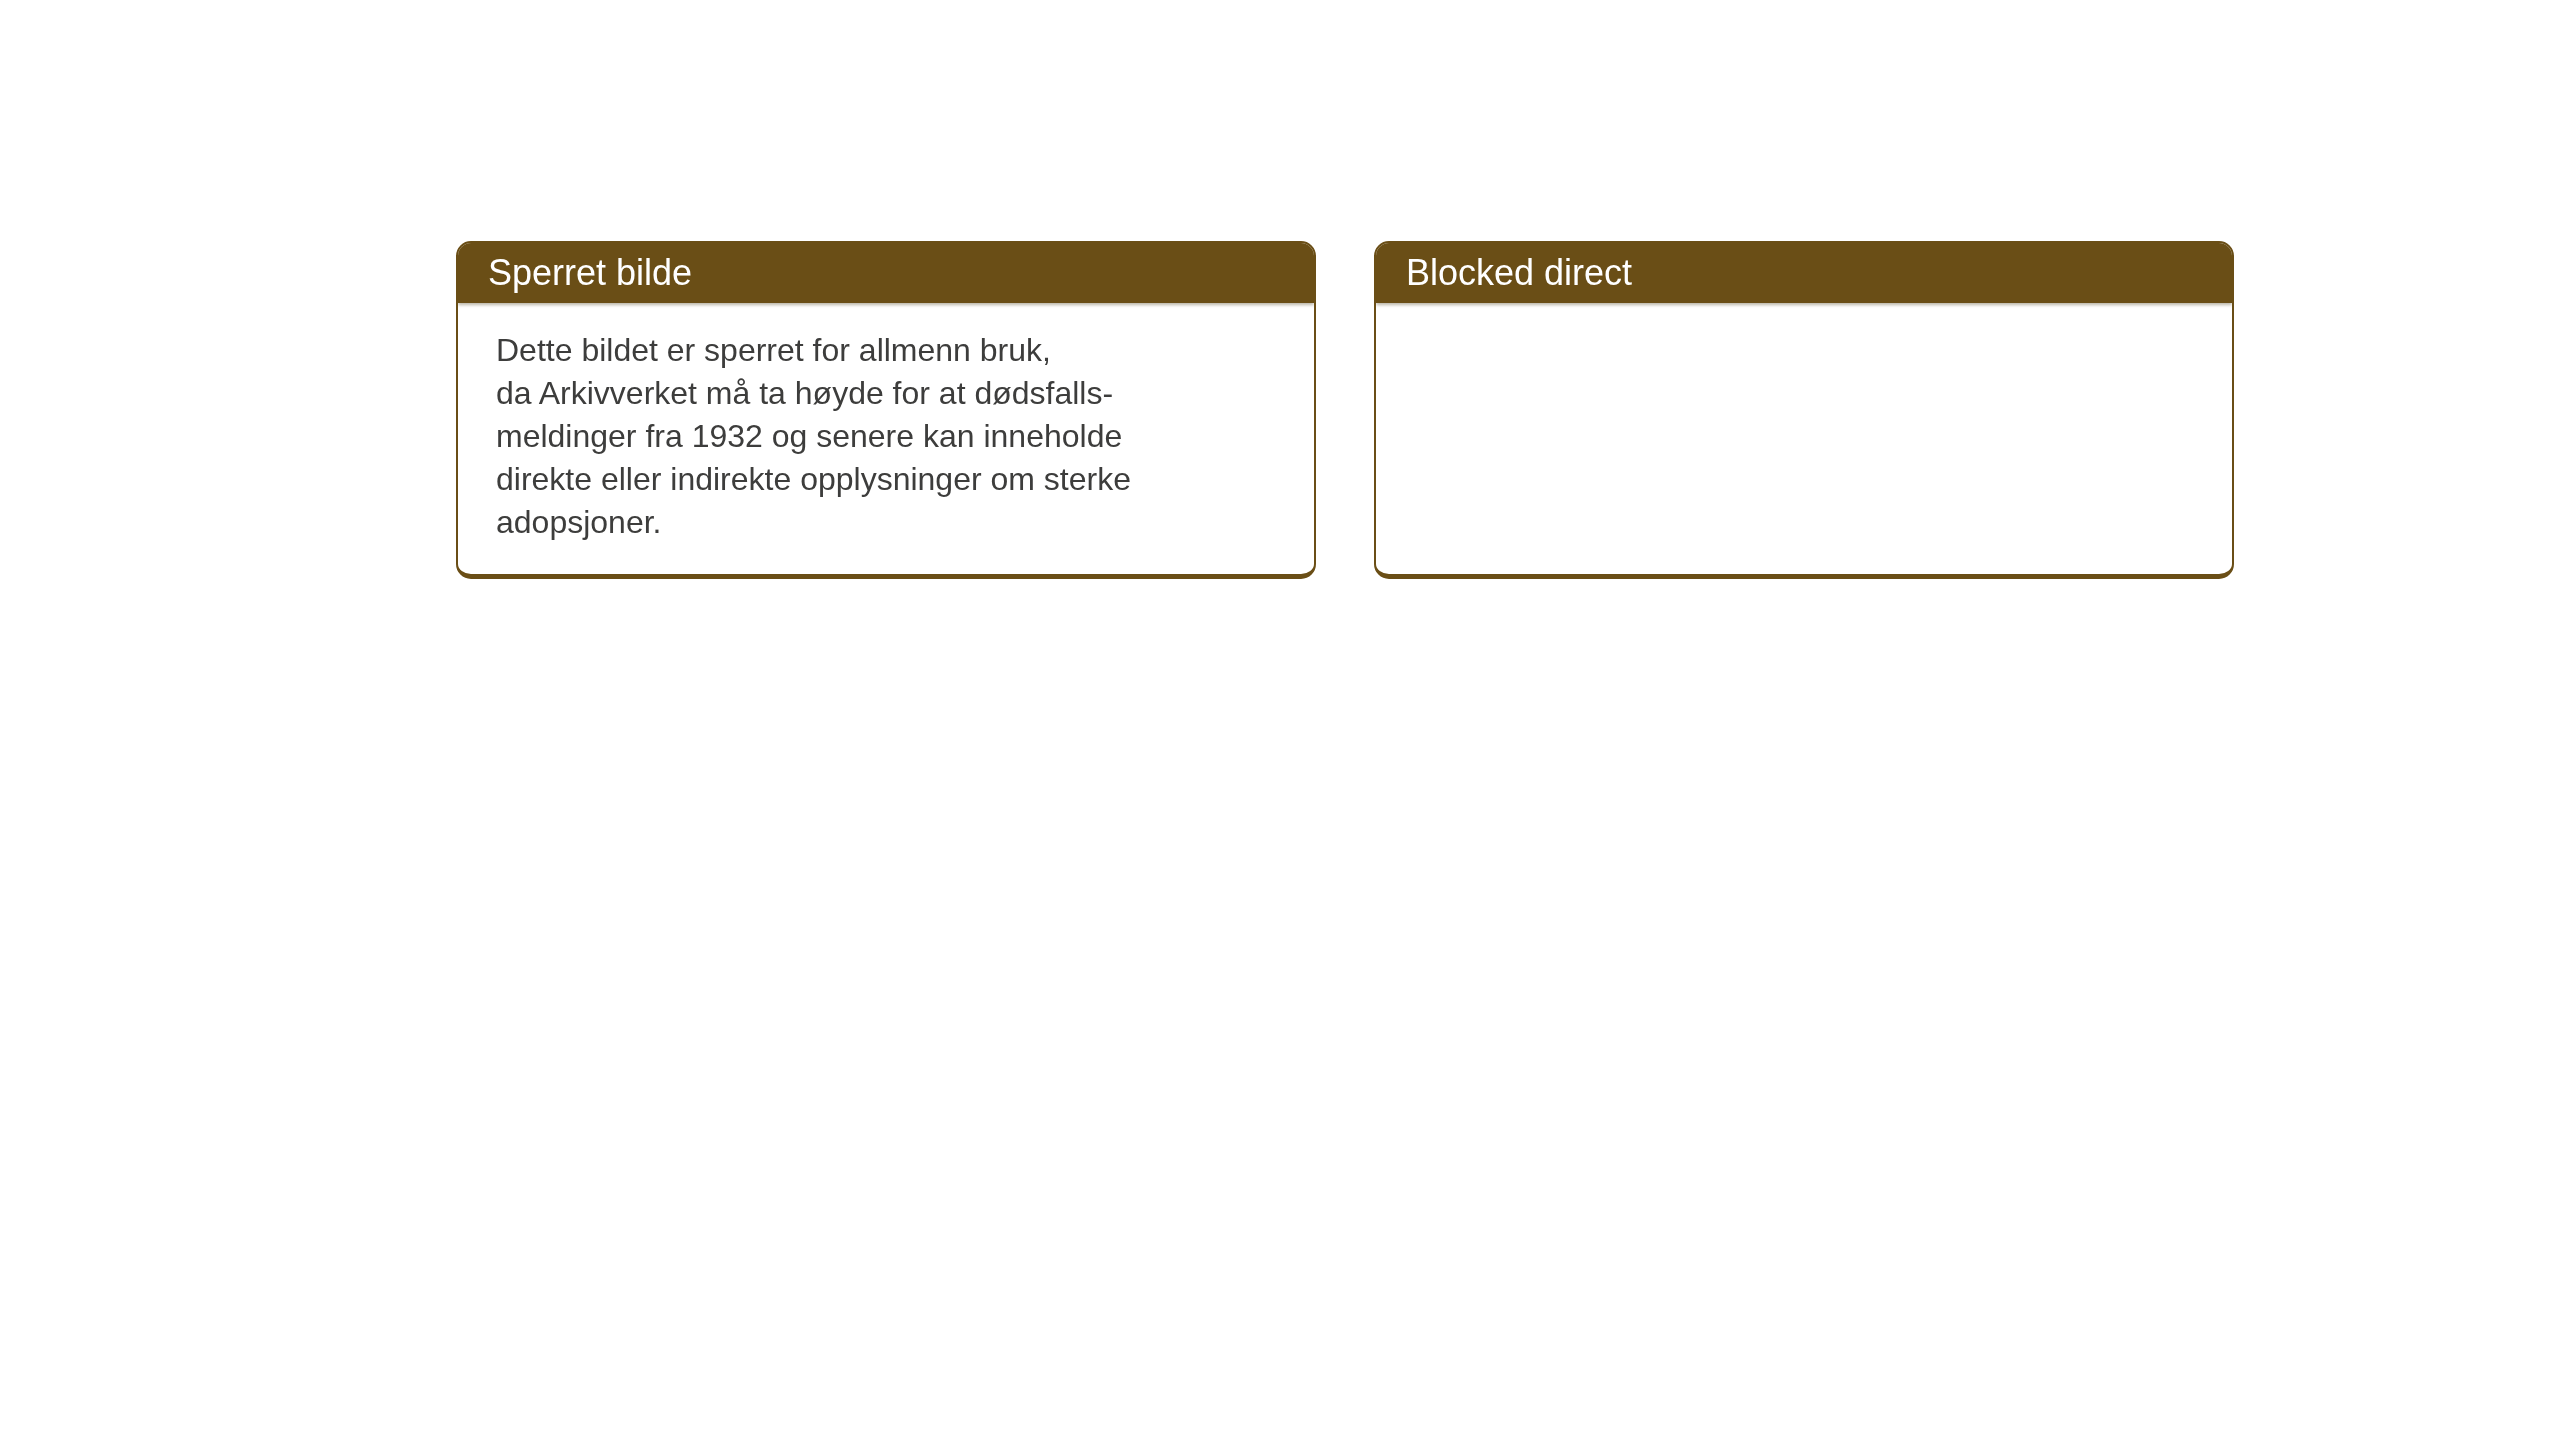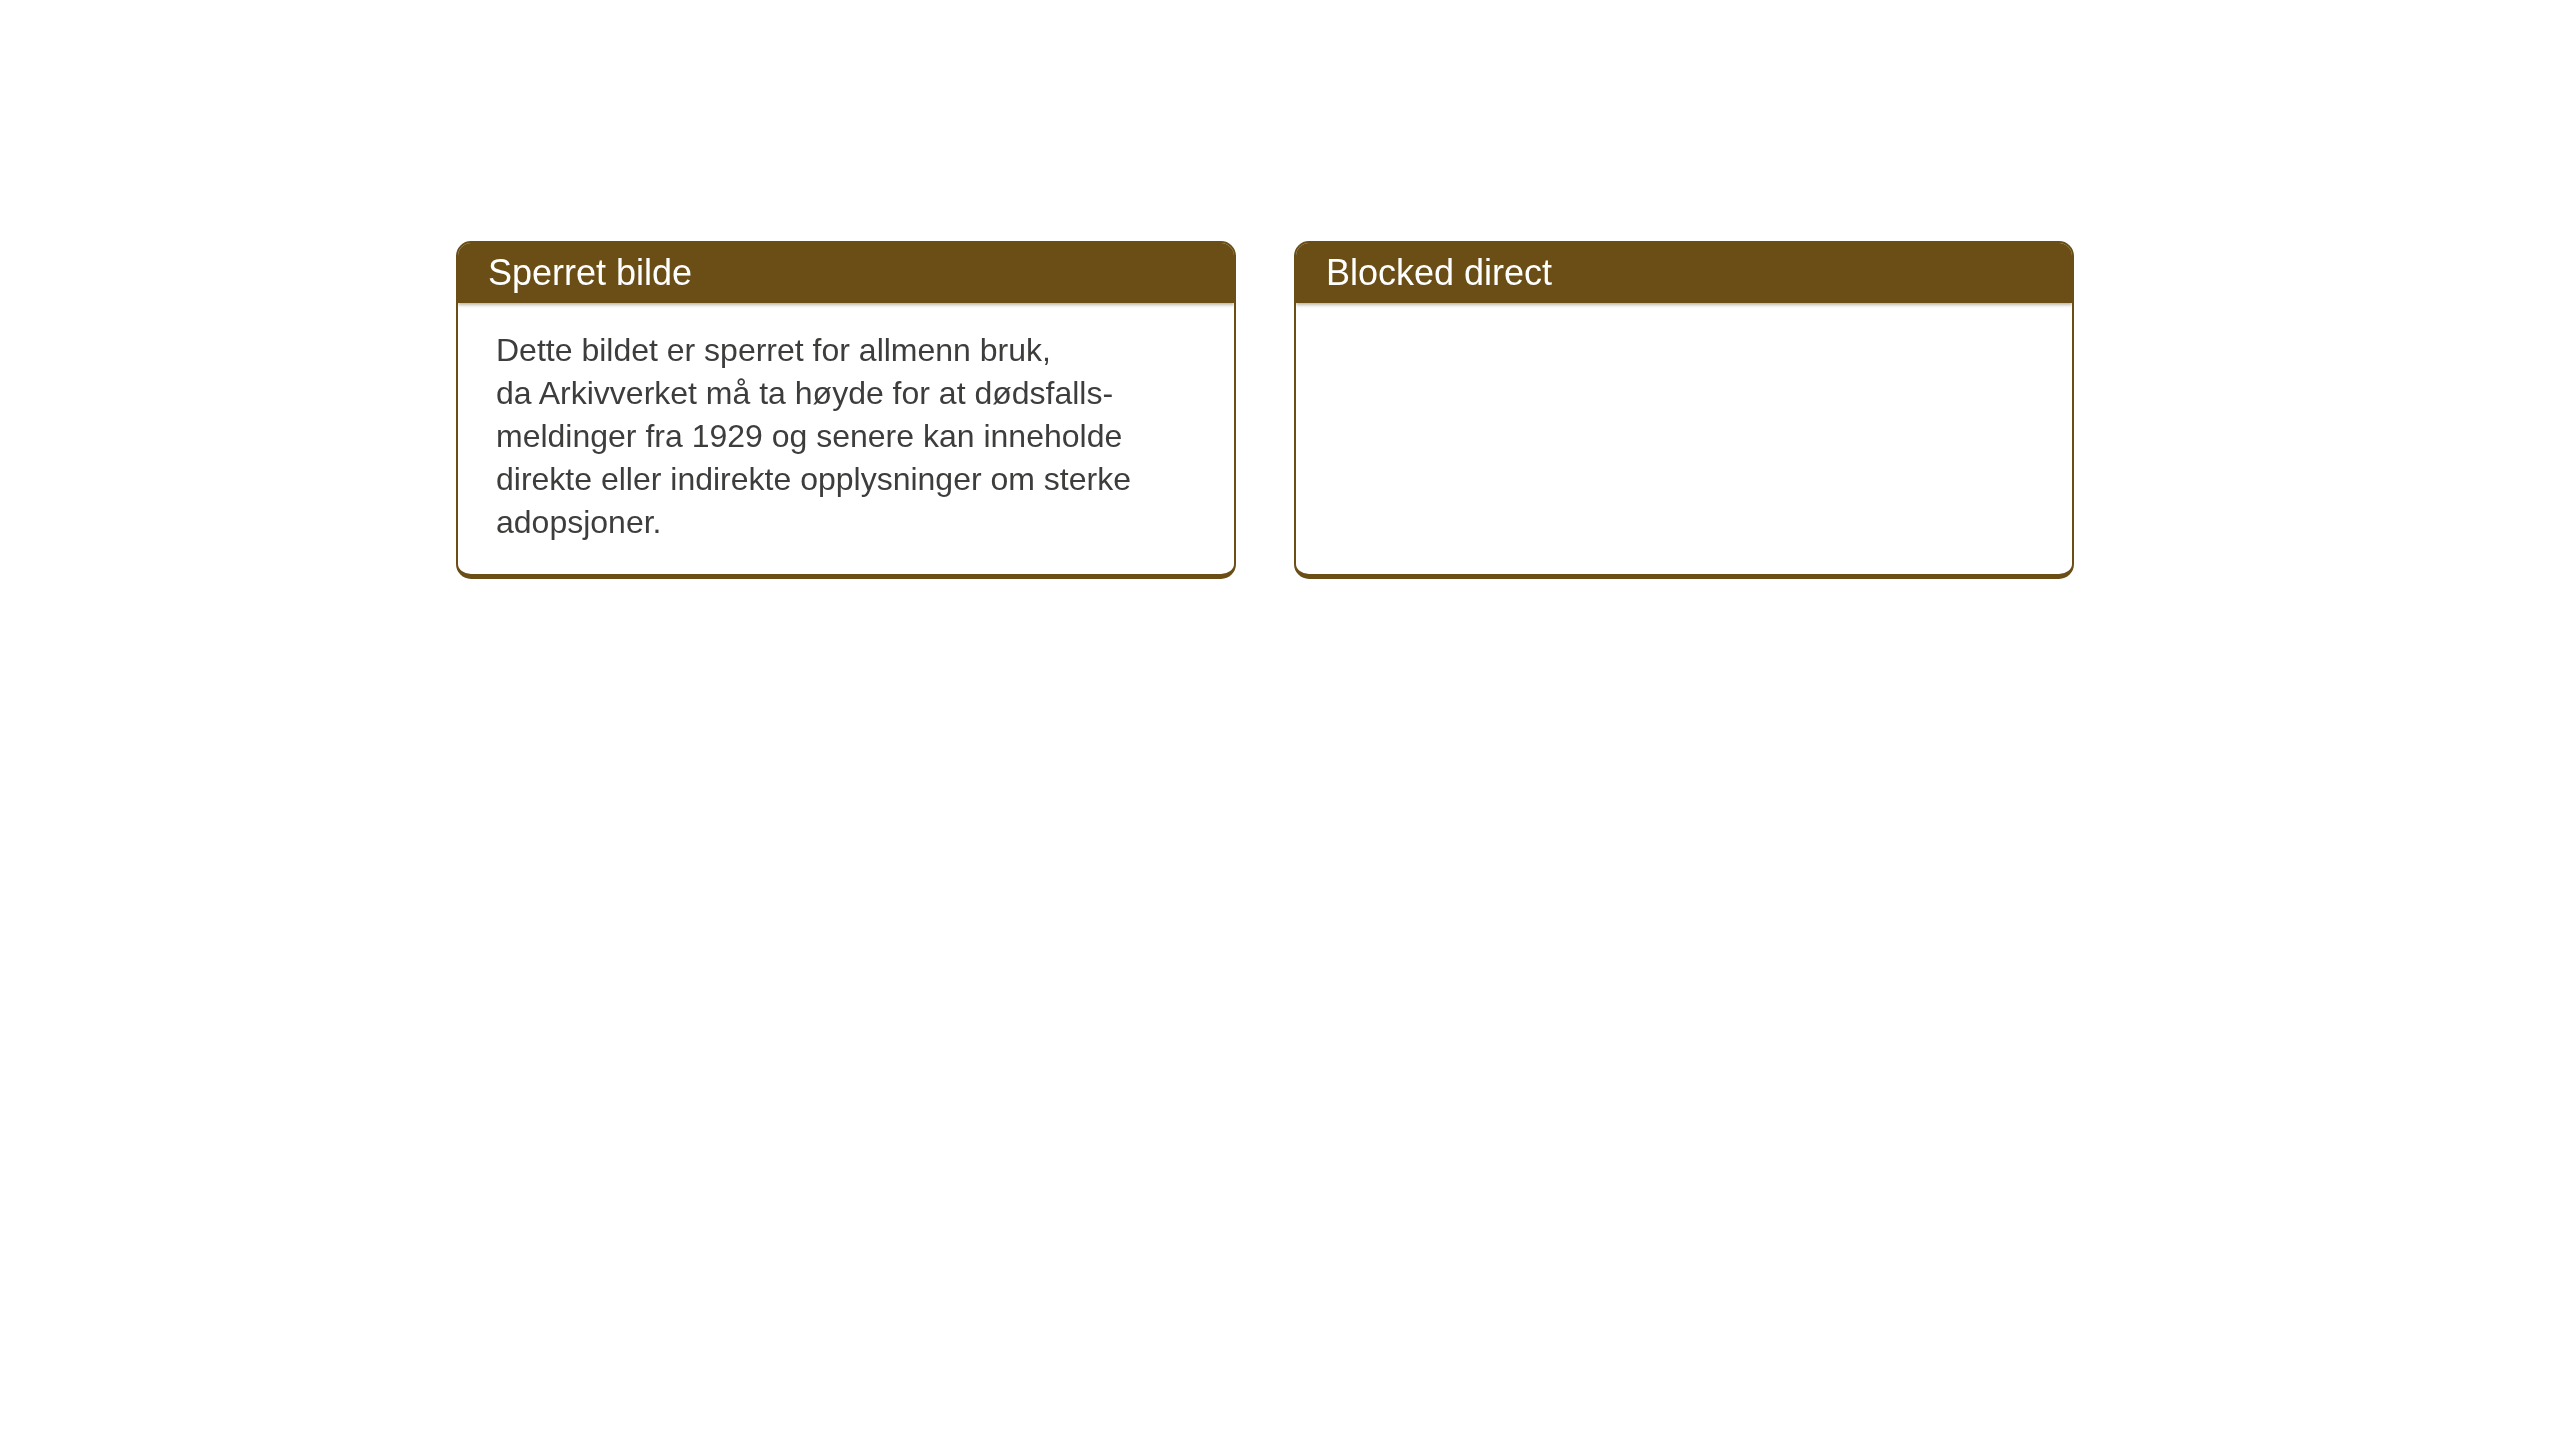--- a/index.html
+++ b/index.html
@@ -14,21 +14,21 @@
   .cards-row {
     position: absolute;
     left: 456px;
     top: 241px;
     display: flex;
     gap: 58px;
     align-items: stretch;
   }
   .card {
     box-sizing: border-box;
-    width: 780px;
+    width: 860px;
     background: #ffffff;
     border: 2px solid #6a4e16;
     border-bottom-width: 5px;
     border-radius: 15px;
     overflow: hidden;
     display: flex;
     flex-direction: column;
   }
   .card-header {
     background: #6a4e16;
@@ -66,21 +66,21 @@
 
 <div class="cards-row">
 
   <section class="card">
     <header class="card-header">
       <h2 class="card-title">Sperret bilde</h2>
     </header>
     <div class="card-body">
       <p class="card-paragraph">Dette bildet er sperret for allmenn bruk,
 da Arkivverket må ta høyde for at dødsfalls-
-meldinger fra 1929 og senere kan inneholde
+meldinger fra 1932 og senere kan inneholde
 direkte eller indirekte opplysninger om sterke
 adopsjoner.</p>
     </div>
   </section>
 
   <section class="card">
     <header class="card-header">
       <h2 class="card-title">Blocked direct</h2>
     </header>
     <div class="card-body">

